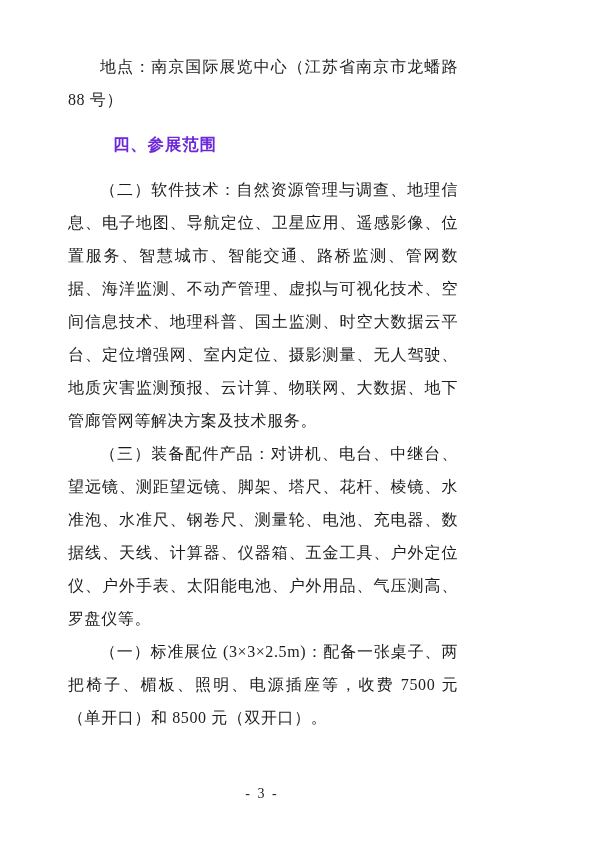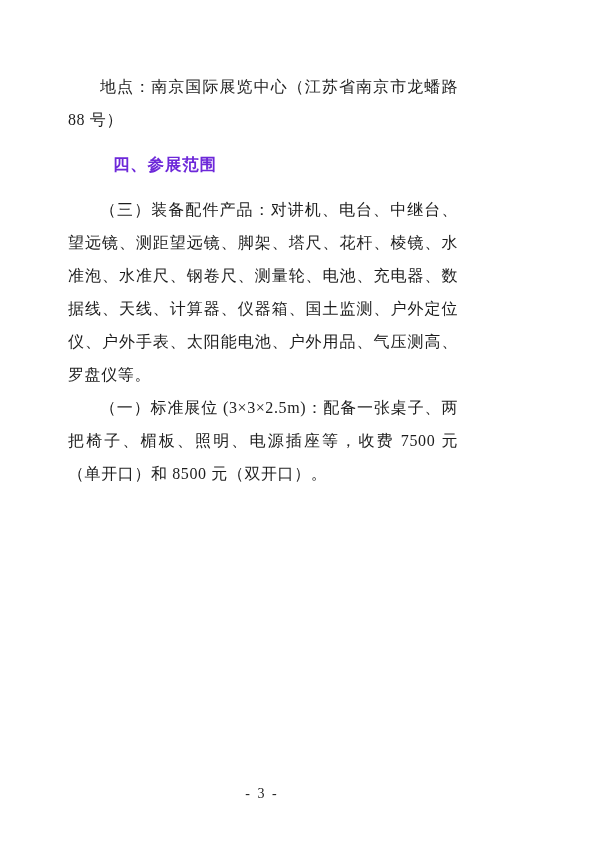--- a/index.html
+++ b/index.html
@@ -6,21 +6,21 @@
     margin: 0;
     padding: 0;
     background: #ffffff;
   }
   .page {
     position: relative;
     width: 524px;
     height: 848px;
     background: #ffffff;
     box-sizing: border-box;
-    padding: 70px 66px 0 68px;
+    padding: 50px 66px 0 68px;
     font-family: "Liberation Serif", "DejaVu Serif", serif;
     color: #1c1c1c;
     overflow: hidden;
   }
   .para {
     margin: 0;
     font-size: 16px;
     line-height: 33px;
     text-align: justify;
     text-justify: inter-character;
@@ -50,21 +50,22 @@
 </style>
 </head>
 <body>
 
 <div class="page">
   <p class="para">地点：南京国际展览中心（江苏省南京市龙蟠路 88 号）</p>
 
   <p class="heading">四、参展范围</p>
 
 
+  <p class="para">（二）软件技术：自然资源管理与调查、地理信息、电子地图、导航定位、卫星应用、遥感影像、位置服务、智慧城市、智能交通、路桥监测、管网数据、海洋监测、不动产管理、虚拟与可视化技术、空间信息技术、地理科普、国土监测、时空大数据云平台、定位增强网、室内定位、摄影测量、无人驾驶、地质灾害监测预报、云计算、物联网、大数据、地下管廊管网等解决方案及技术服务。</p>
 
-  <p class="para">（三）装备配件产品：对讲机、电台、中继台、望远镜、测距望远镜、脚架、塔尺、花杆、棱镜、水准泡、水准尺、钢卷尺、测量轮、电池、充电器、数据线、天线、计算器、仪器箱、国土监测、户外定位仪、户外手表、太阳能电池、户外用品、气压测高、罗盘仪等。</p>
+  <p class="para">（三）装备配件产品：对讲机、电台、中继台、望远镜、测距望远镜、脚架、塔尺、花杆、棱镜、水准泡、水准尺、钢卷尺、测量轮、电池、充电器、数据线、天线、计算器、仪器箱、五金工具、户外定位仪、户外手表、太阳能电池、户外用品、气压测高、罗盘仪等。</p>
 
 
 
   <p class="para">（一）标准展位 (3×3×2.5m)：配备一张桌子、两把椅子、楣板、照明、电源插座等，收费 7500 元（单开口）和 8500 元（双开口）。</p>
 
   <div class="footer-pageno">- 3 -</div>
 </div>
 
 </body></html>

